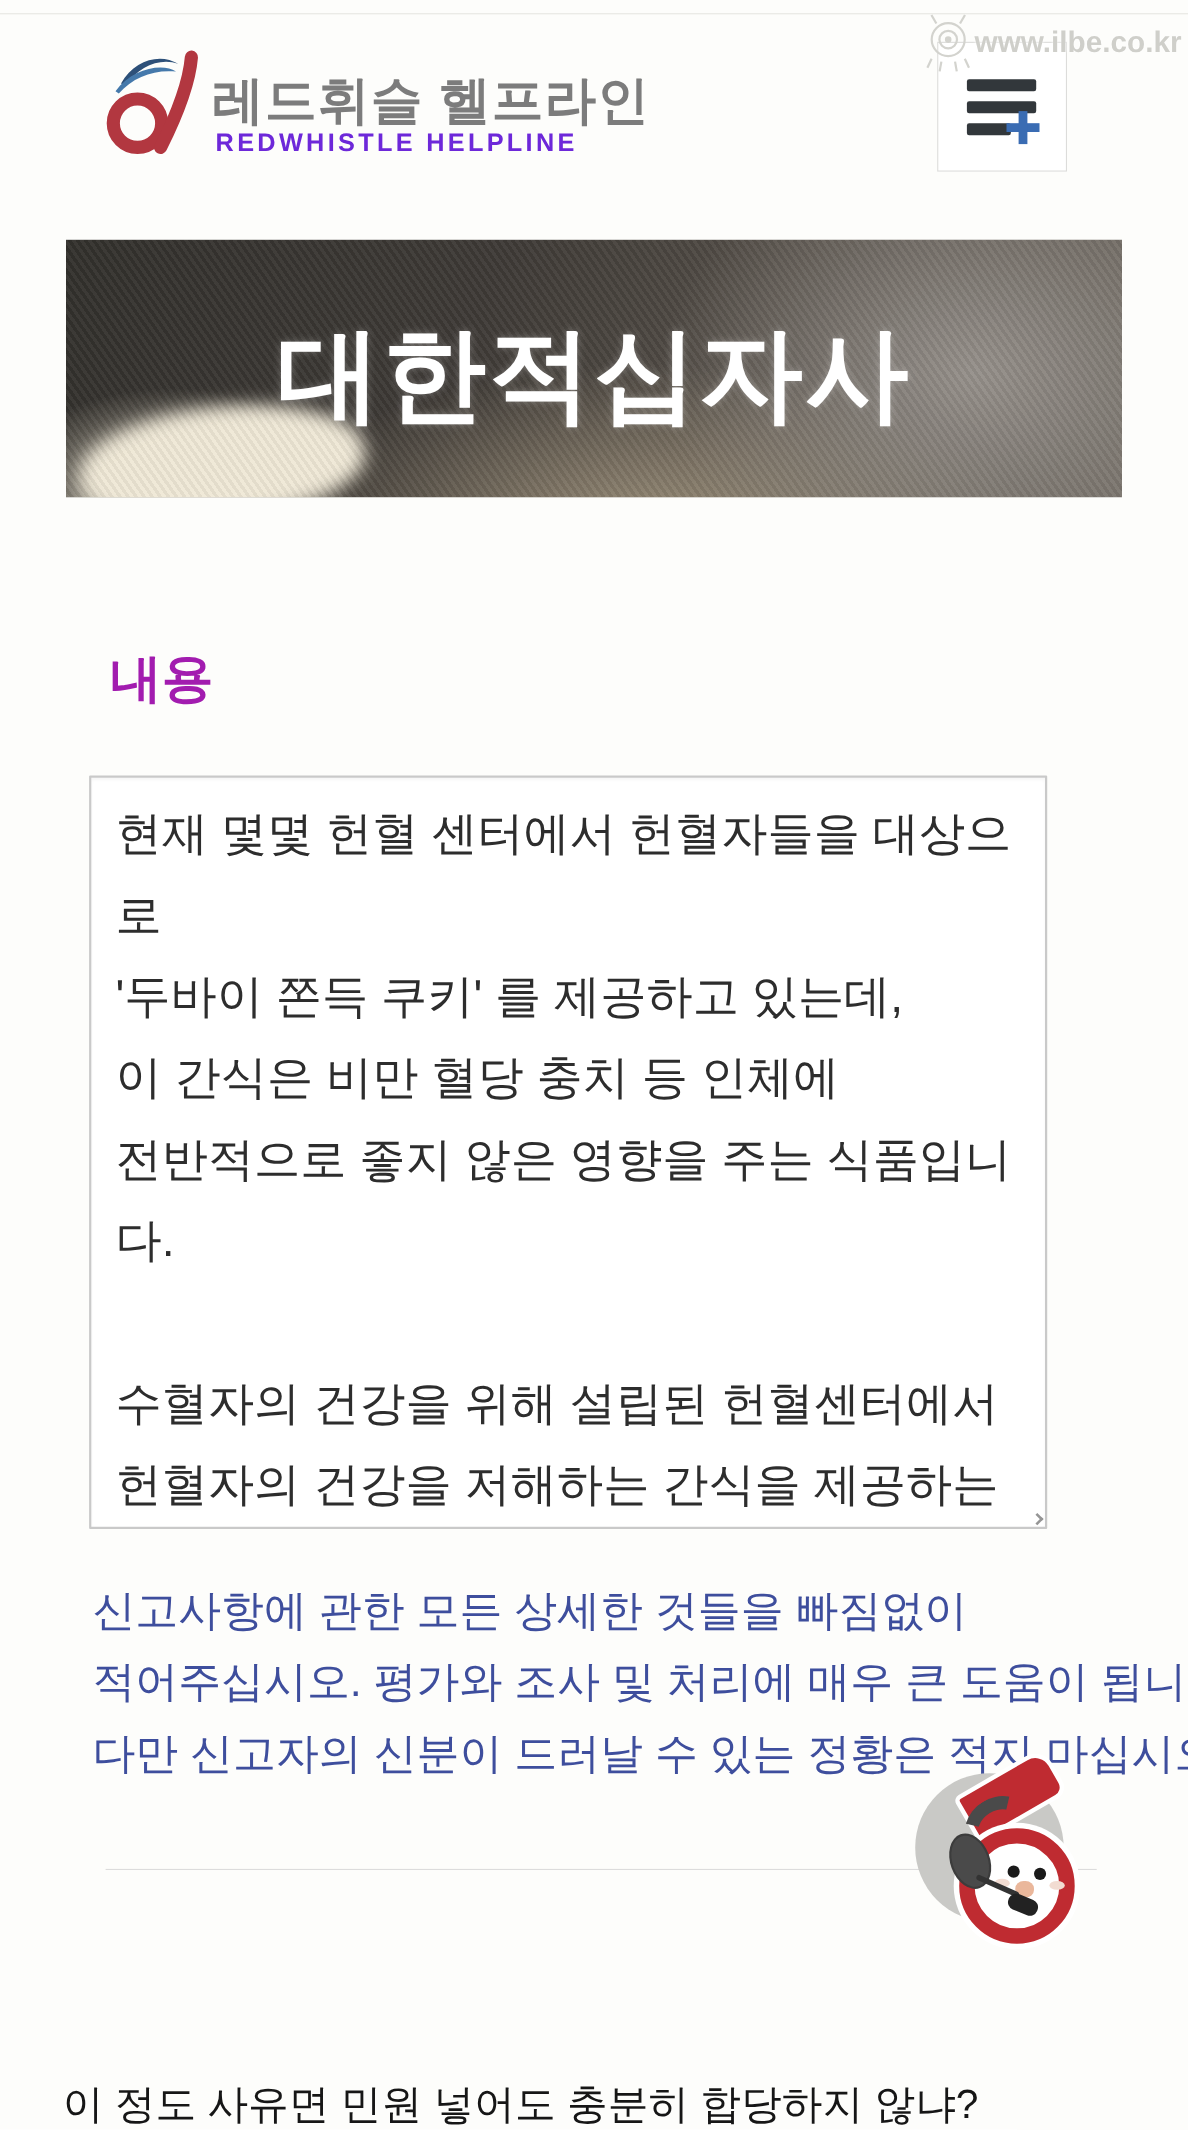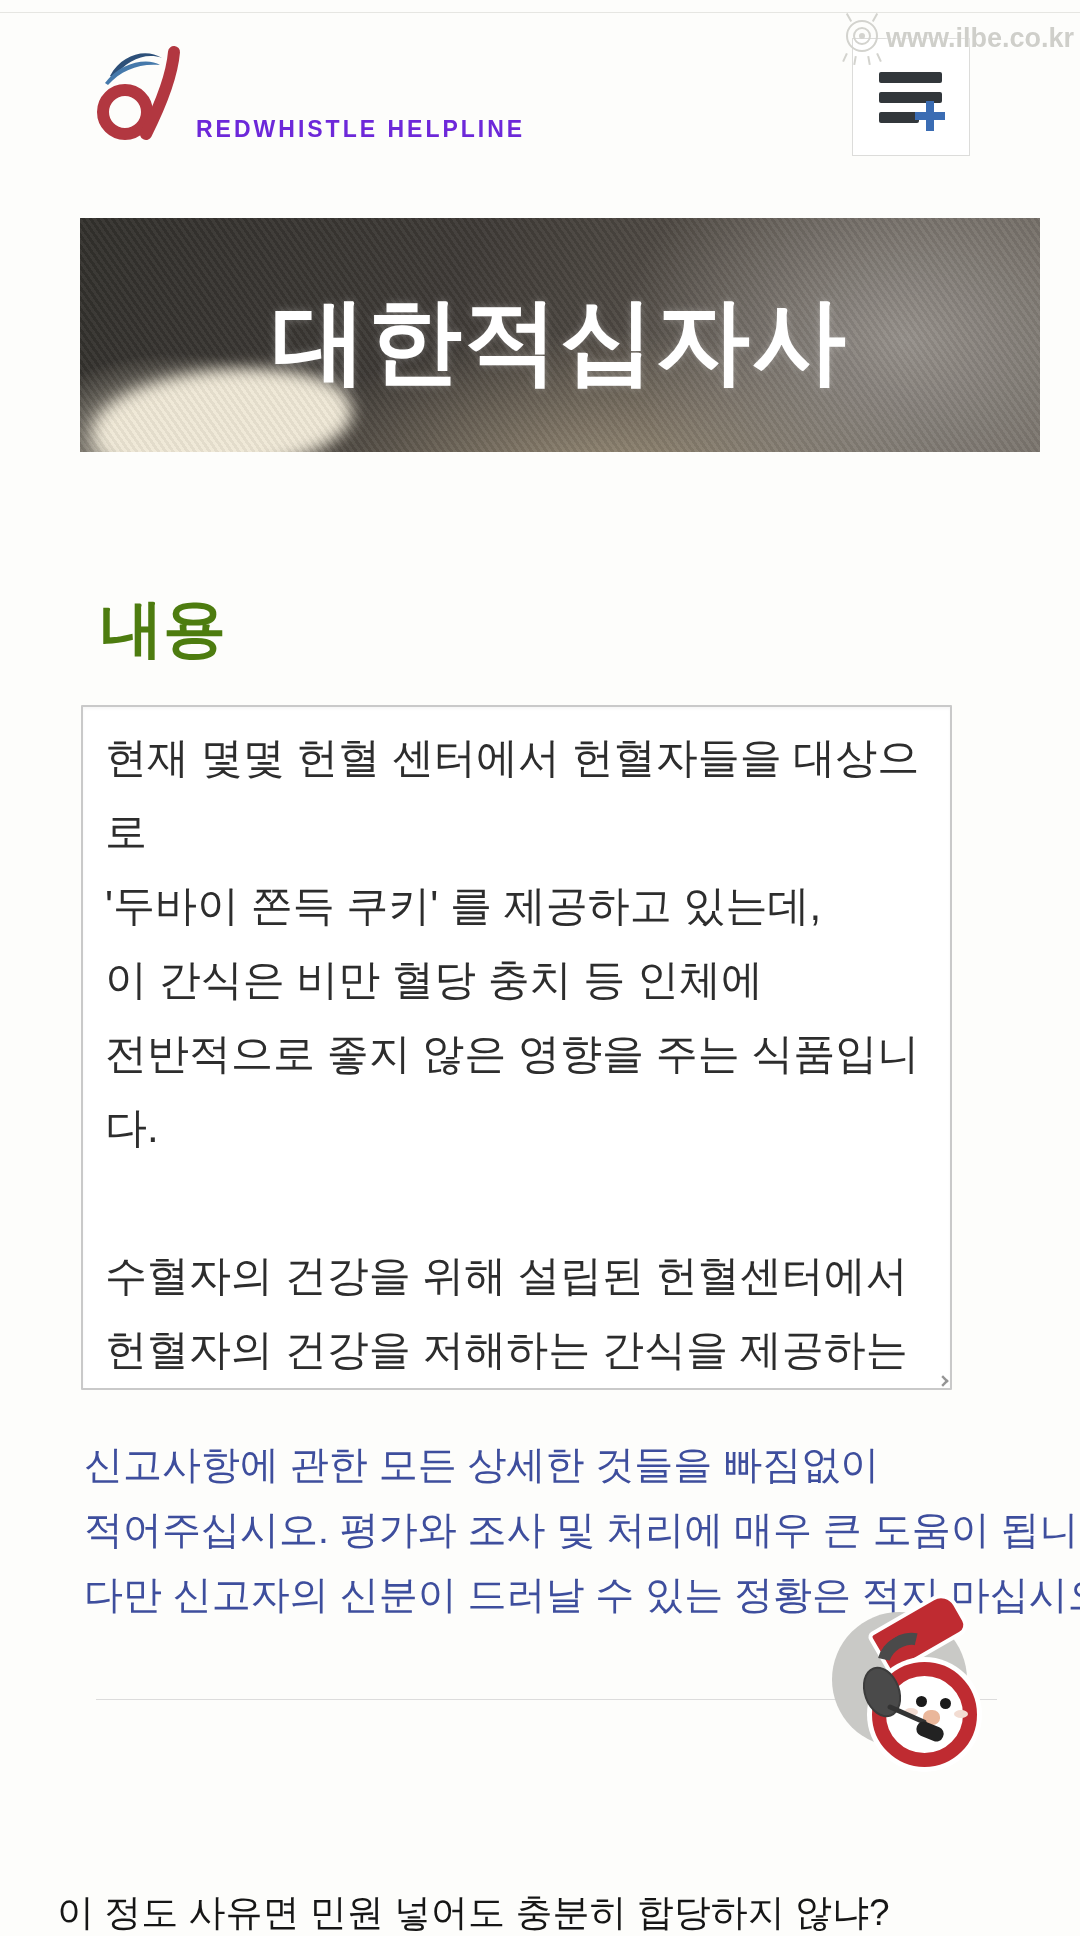--- a/index.html
+++ b/index.html
@@ -37,28 +37,27 @@
   .ghost .a2 { left:36px; top:0; transform:rotate(30deg); }
   .watermark-text { font-size:27px; font-weight:700; letter-spacing:0; white-space:nowrap; }
 
   
   .banner { position:absolute; left:60px; top:218px; width:960px; height:234px; overflow:hidden;
     background:
       radial-gradient(ellipse 260px 160px at 10% 100%, rgba(238,230,210,0.9), rgba(238,230,210,0) 62%),
       radial-gradient(ellipse 430px 330px at 86% 52%, rgba(158,153,148,0.85), rgba(158,153,148,0) 66%),
       radial-gradient(ellipse 560px 240px at 55% 112%, rgba(182,167,140,0.7), rgba(182,167,140,0) 62%),
       linear-gradient(112deg, #32302c 0%, #3e3a36 38%, #565049 65%, #6e6860 100%);
-    margin-left: 20px;
   }
   .banner-texture { position:absolute; inset:0; background:repeating-linear-gradient(55deg, rgba(255,255,255,0.045) 0 3px, rgba(0,0,0,0.05) 3px 6px); }
   .banner-cup { position:absolute; left:12px; top:152px; width:260px; height:100px; background:#efe8d6; border-radius:48% 52% 42% 45%; transform:rotate(-7deg); filter:blur(8px); }
   .banner-title { position:absolute; left:0; top:60px; width:100%; text-align:center; font-size:94px; font-weight:600; color:#ffffff; letter-spacing:2px; text-shadow:0 0 8px rgba(255,255,255,0.25); }
 
   
-  .section-title { position:absolute; left:100px; top:586px; font-size:63px; font-weight:700; color:#4d7c0f; }
+  .section-title { position:absolute; left:100px; top:586px; font-size:47px; font-weight:700; color:#a21caf; }
 
   .report-textarea { position:absolute; left:81px; top:705px; width:871px; height:685px; background:#ffffff;
     border:2px solid #c9c9c9; border-radius:1px; padding:14px 22px; resize:none; overflow:hidden;
     font-family:"Liberation Sans","DejaVu Sans",sans-serif; font-size:42px; line-height:74px; color:#2d2d2d;
     box-shadow:inset 0 2px 3px rgba(0,0,0,0.04); }
   .resize-grip { position:absolute; left:938px; top:1376px; width:10px; height:10px; border-right:3px solid #8a8a8a; border-bottom:3px solid #8a8a8a; transform:rotate(-45deg) scale(0.8); opacity:0.9; }
 
   .helper { position:absolute; left:84px; top:1432px; width:920px; color:#3e4e9d; font-size:39px; line-height:65px; }
   .helper div { white-space:nowrap; }
 
@@ -90,20 +89,21 @@
 <div class="page">
 
   <div class="top-hairline"></div>
 
   <svg class="logo-svg" viewBox="0 0 100 104">
     <path d="M16,34 C28,12 52,6 68,16 C52,10 32,18 20,36 Z" fill="#2d5079"></path>
     <path d="M11,41 C26,20 54,15 66,23 C46,21 27,28 14,43 Z" fill="#4579ab"></path>
     <circle cx="31" cy="70" r="22" fill="none" stroke="#b23740" stroke-width="12"></circle>
     <path d="M80,10 C78,34 68,60 52,92" fill="none" stroke="#b23740" stroke-width="12" stroke-linecap="round"></path>
   </svg>
+  <div class="brand-title">레드휘슬 헬프라인</div>
   <div class="brand-subtitle">REDWHISTLE HELPLINE</div>
 
   <div class="menu-btn">
     <span class="menu-bar b1"></span>
     <span class="menu-bar b2"></span>
     <span class="menu-bar b3"></span>
     <span class="menu-plus"></span>
   </div>
 
   <div class="watermark">

